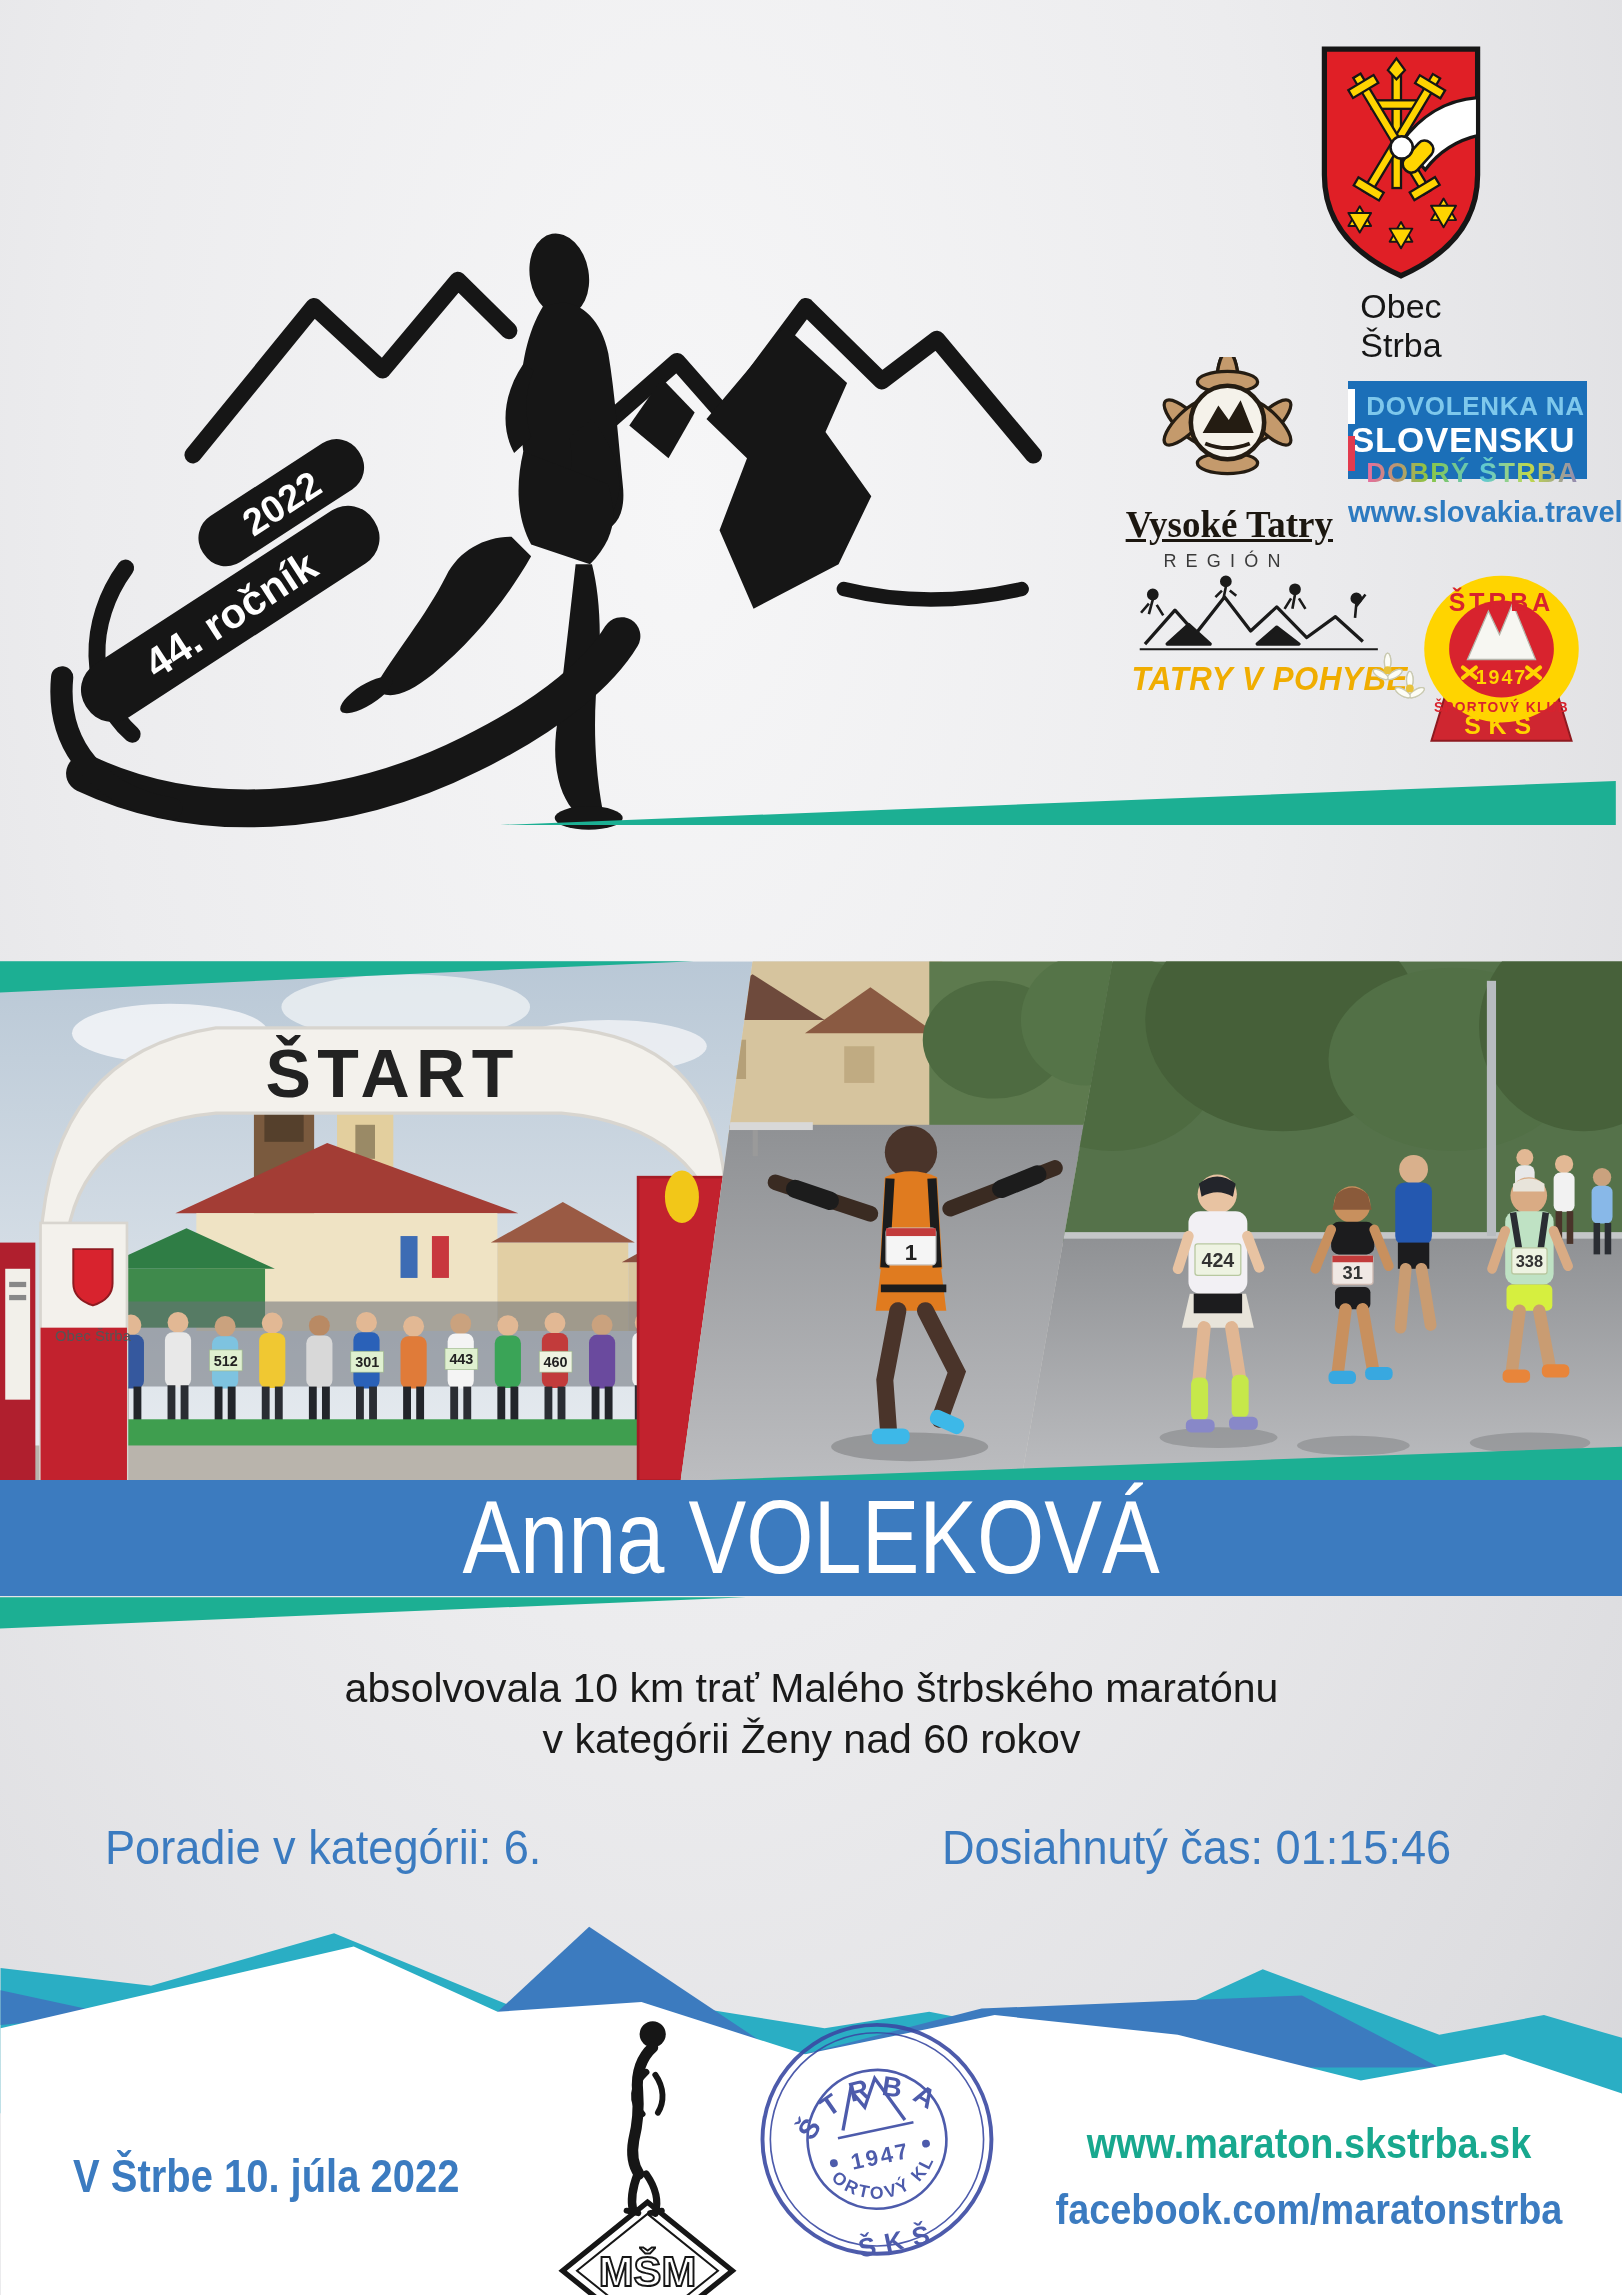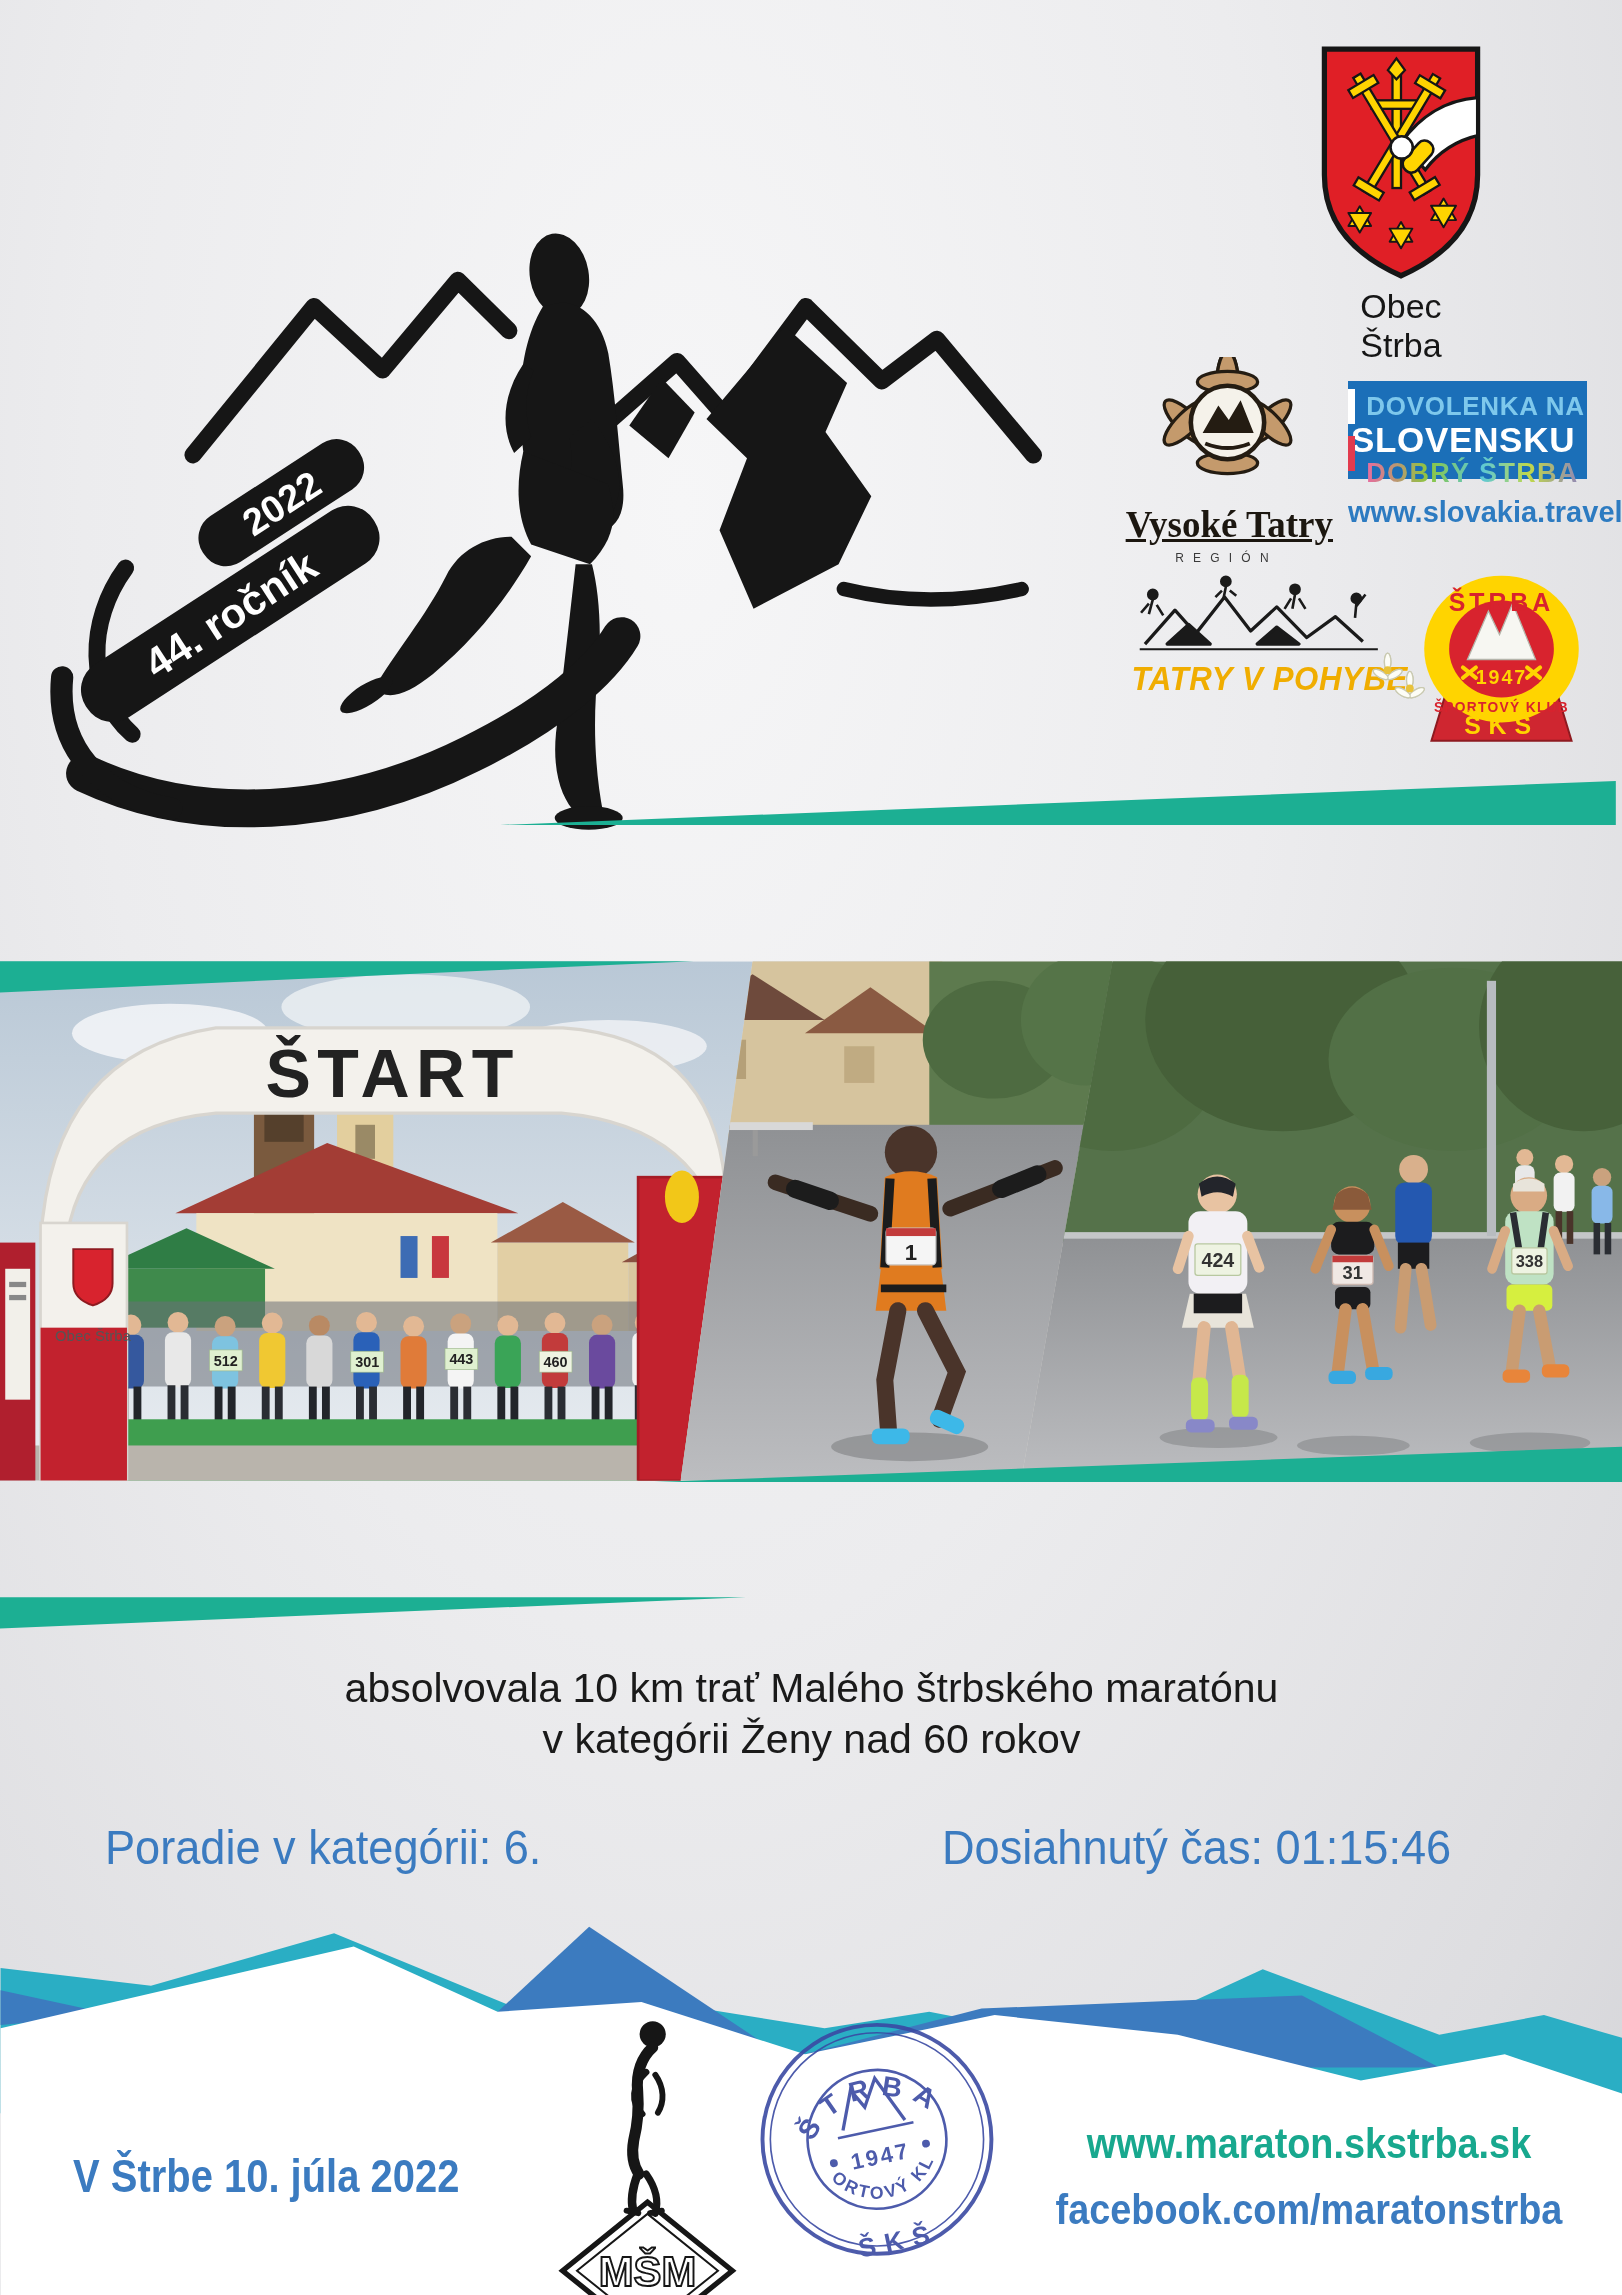--- a/index.html
+++ b/index.html
@@ -25,21 +25,21 @@
   .dovolenka{left:1348px;top:381px;width:239px;height:98px;background:#1b6fb8;color:#fff;
              padding:0;box-sizing:border-box;}
   .dv1{color:#7ec8ec;font-weight:bold;font-size:26px;line-height:33px;margin:9.2px 0 0 18.3px;letter-spacing:0.7px;}
   .dv2{color:#ffffff;font-weight:bold;font-size:35px;line-height:34px;margin:0 0 0 3px;letter-spacing:0.7px;}
   .dv3{font-weight:bold;font-size:27px;line-height:33px;margin:0 0 0 18.3px;letter-spacing:1.3px;
        background:linear-gradient(90deg,#e86ba0 0%,#8dc63f 28%,#5bc8d8 52%,#c0d84a 74%,#8a7ac8 100%);
        -webkit-background-clip:text;background-clip:text;color:transparent;}
   .dv-url{left:1348px;top:496px;width:239px;text-align:center;color:#2d7bc1;font-weight:bold;font-size:29px;}
   .obec-label{left:1319px;top:287px;width:164px;text-align:center;color:#161616;font-size:34px;}
   .vt-name{color:#1c1710;font-family:"Liberation Serif",serif;font-weight:bold;font-size:37px;text-align:right;text-decoration:underline;}
-  .vt-region{color:#3a3a3a;font-size:12px;letter-spacing:9.2px;text-align:center;margin-top:6.5px;}
+  .vt-region{color:#3a3a3a;font-size:18px;letter-spacing:9.2px;text-align:center;margin-top:6.5px;}
 </style>
 </head>
 <body>
 
 <div class="page">
 
   <svg class="abs" style="left:0;top:0" width="1112" height="851" viewBox="0 0 1700 1300">
 
     <g stroke="#161616" stroke-width="26" fill="none" stroke-linejoin="round" stroke-linecap="round">
       <path d="M295,695 L480,468 L585,565 L700,428 L778,505"></path>
@@ -488,20 +488,23 @@
   </div>
 
   <svg class="abs" style="left:0;top:961px" width="1623" height="33" viewBox="0 0 2480 50">
     <polygon points="0,0 1060,0 0,48" fill="#1caf93"></polygon>
   </svg>
 
   <svg class="abs" style="left:0;top:1444px" width="1623" height="38" viewBox="0 0 2480 58">
     <polygon points="1000,58 2480,4 2480,58" fill="#1caf93"></polygon>
   </svg>
 
+  <div class="abs banner" style="top:1480px;height:116px">
+    <div class="name-text">Anna VOLEKOVÁ</div>
+  </div>
 
   <svg class="abs" style="left:0;top:1597px" width="1623" height="33" viewBox="0 0 2480 50">
     <polygon points="0,0 1140,0 0,48" fill="#1caf93"></polygon>
   </svg>
 
   <div class="abs bodyline" style="top:1663px">absolvovala 10 km trať Malého štrbského maratónu</div>
   <div class="abs bodyline" style="top:1714px">v kategórii Ženy nad 60 rokov</div>
 
   <div class="abs result-text" style="left:105px;top:1820px">Poradie v kategórii: 6.</div>
   <div class="abs result-text" style="left:942px;top:1820px">Dosiahnutý čas: 01:15:46</div>

